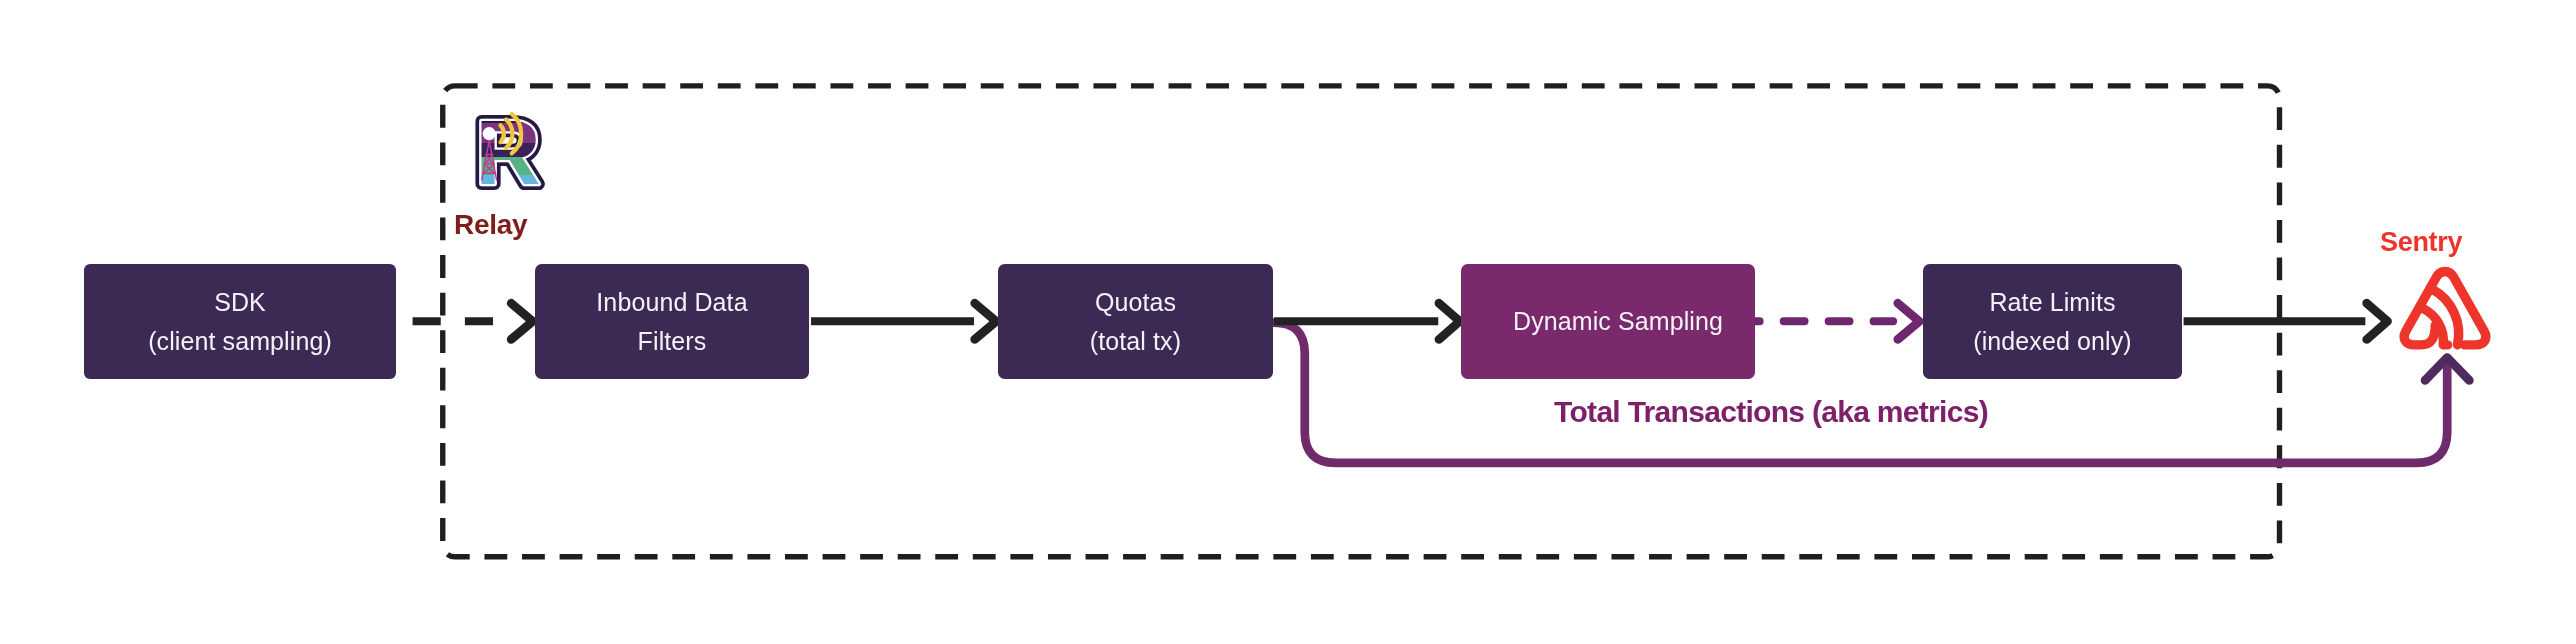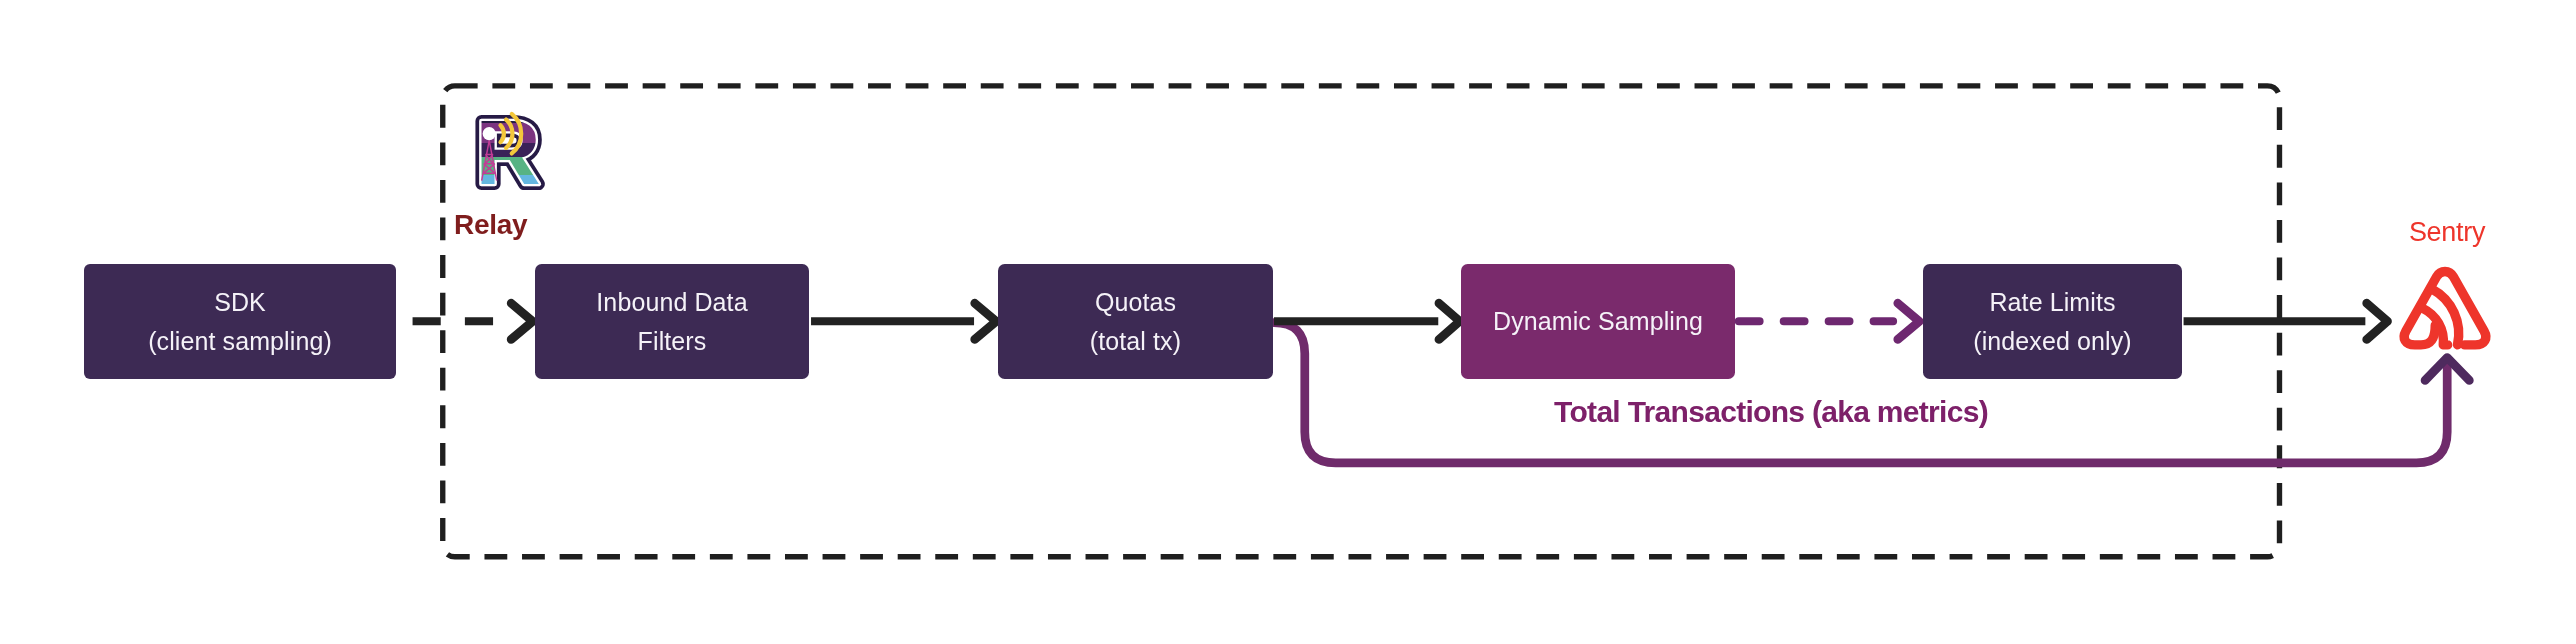--- a/index.html
+++ b/index.html
@@ -16,36 +16,36 @@
     position:absolute;
     height:115px;
     background:#3D2A54;
     border-radius:6.7px;
     color:#F5F2F8;
     display:flex;flex-direction:column;justify-content:center;align-items:center;
     text-align:center;
     font-size:25px;font-weight:500;line-height:39px;
     letter-spacing:0.1px;
   }
-  .node.magenta{background:#7A2A6C;}
+  .node.magenta{background:#7A2A6C;padding-left:20px;}
   .node-sdk{left:84px;top:264px;width:312px;border-radius:6px;}
   .node-inbound{left:535px;top:264px;width:274px;}
   .node-quotas{left:998px;top:264px;width:275px;}
   .node-dynamic{left:1461px;top:264px;width:274px;}
   .node-rate{left:1923px;top:264px;width:259px;justify-content:center;}
   
   .relay-logo{position:absolute;left:461px;top:105px;width:94px;height:95px;}
   .relay-label{
     position:absolute;left:454px;top:209px;width:134px;
     font-size:28px;font-weight:bold;color:#7f1d1d;letter-spacing:-0.3px;
   }
   
   .sentry-label{
-    position:absolute;left:2380px;top:217px;width:134px;text-align:center;
-    font-size:27px;font-weight:normal;color:#EE352B;letter-spacing:-0.3px;
+    position:absolute;left:2380px;top:227px;width:134px;text-align:left;
+    font-size:27px;font-weight:bold;color:#EE352B;letter-spacing:-0.3px;
   }
   .sentry-logo{position:absolute;left:2396px;top:263px;width:98px;height:89px;}
   
   .metrics-label{
     position:absolute;left:1536px;top:396px;width:470px;text-align:center;
     font-size:30px;font-weight:bold;line-height:32px;
     color:#7D2069;letter-spacing:-0.7px;
   }
 </style>
 </head>

